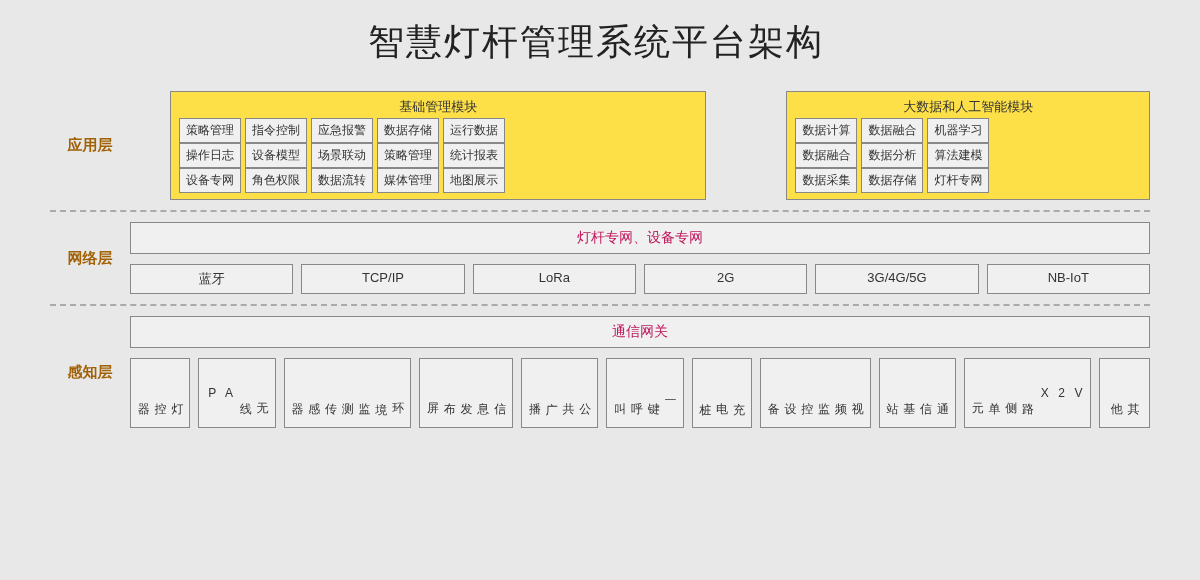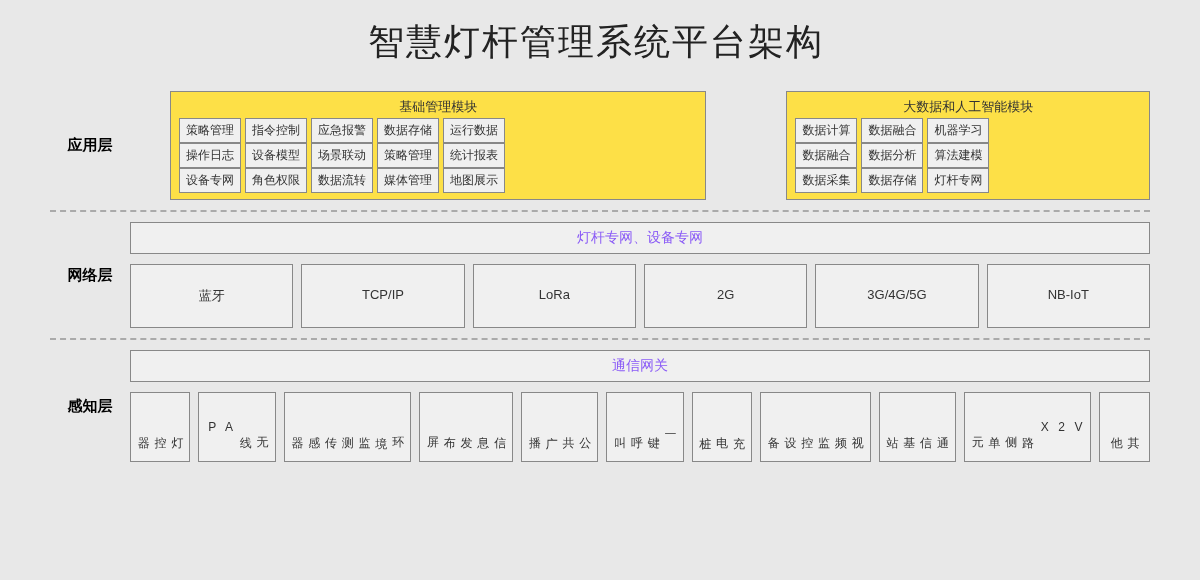--- a/index.html
+++ b/index.html
@@ -40,21 +40,21 @@
     .layer-row:last-child {
       border-bottom: none;
     }
 
     .layer-label {
       width: 80px;
       display: flex;
       align-items: center;
       justify-content: center;
       font-size: 15px;
-      color: #000000;
+      color: #a16207;
       font-weight: bold;
       flex-shrink: 0;
     }
 
     .layer-content {
       flex: 1;
       display: flex;
       flex-direction: column;
       gap: 6px;
     }
@@ -96,39 +96,39 @@
       text-align: center;
       white-space: nowrap;
       min-width: 62px;
     }
 
     
     .wide-box {
       border: 1.5px solid #888;
       background: #f0f0f0;
       font-size: 14px;
-      color: #8b5cf6;
+      color: #be185d;
       padding: 6px 0;
       text-align: center;
       width: 100%;
     }
 
     .network-items-row {
       display: flex;
       flex-direction: row;
       gap: 8px;
       margin-top: 4px;
     }
 
     .network-box {
       border: 1.5px solid #888;
       background: #f0f0f0;
       font-size: 13px;
       color: #333;
-      padding: 22px 14px;
+      padding: 5px 14px;
       text-align: center;
       flex: 1;
     }
 
     .perception-items-row {
       display: flex;
       flex-direction: row;
       gap: 8px;
       margin-top: 4px;
     }

